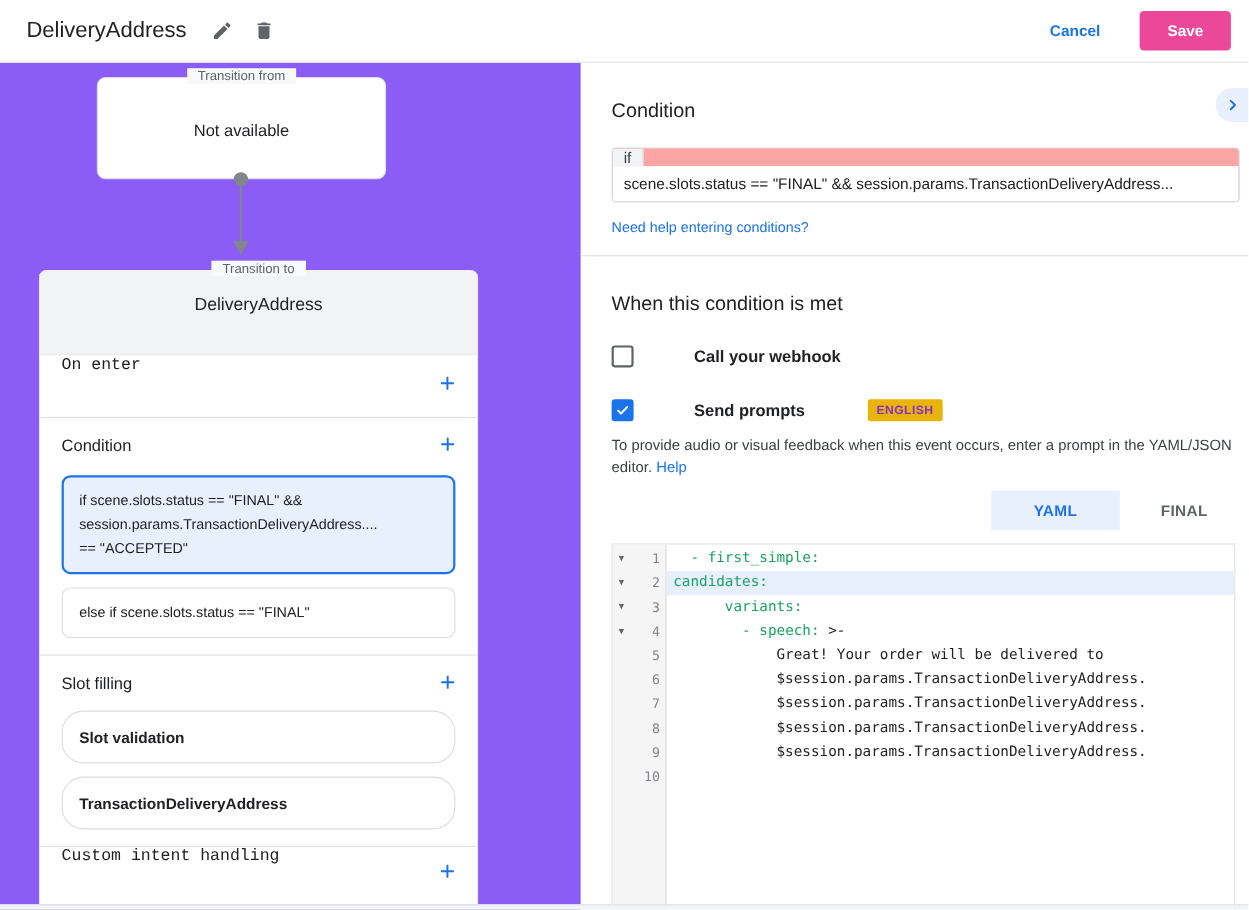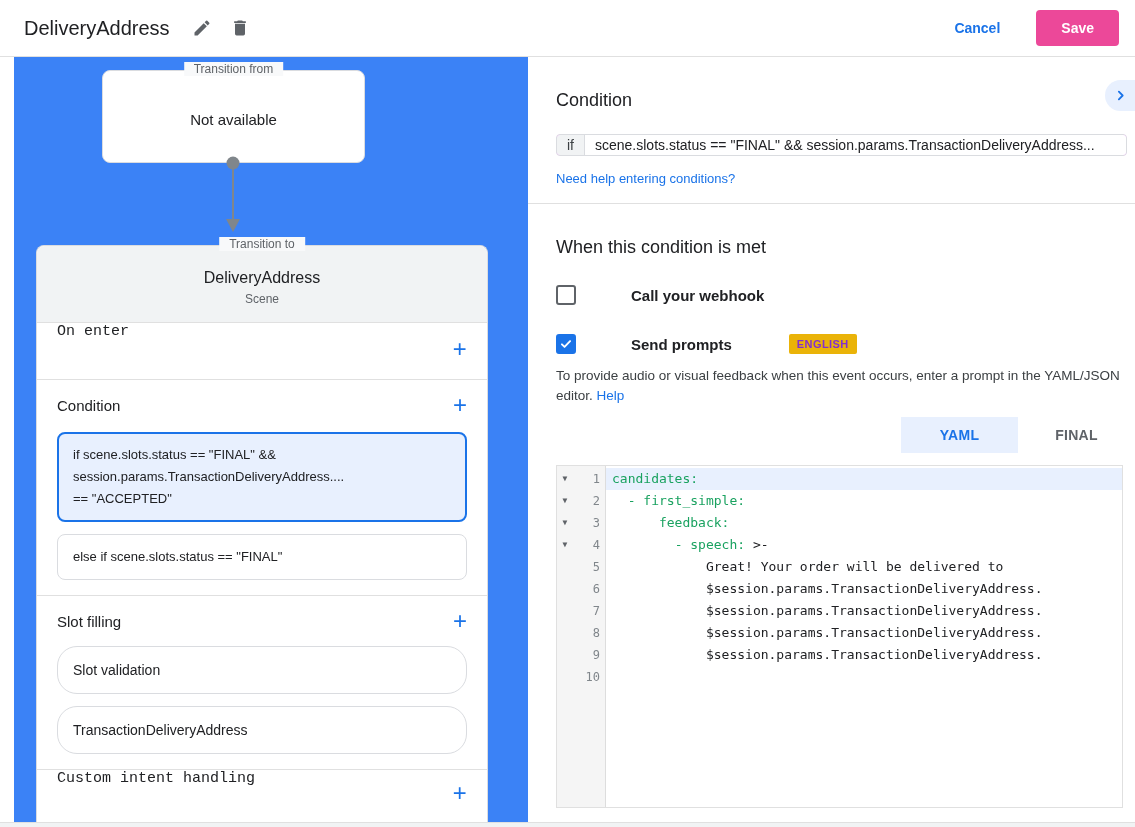--- a/index.html
+++ b/index.html
@@ -15,33 +15,33 @@
     justify-content:space-between; padding:0 16px 0 24px; z-index:5;
   }
   .title-group { display:flex; align-items:center; gap:6px; }
   .page-title { font-size:20px; font-weight:400; color:#202124; margin:0 10px 0 0; }
   .icon-btn { background:none; border:none; padding:6px; cursor:pointer; display:flex; align-items:center; }
   .topbar-actions { display:flex; align-items:center; }
   .cancel-btn { color:#1a73e8; background:none; border:none; font-size:14px; font-weight:600; margin-right:30px; cursor:pointer; font-family:inherit; }
   .save-btn { background:#ec4899; color:#fff; border:none; border-radius:4px; font-size:14px; font-weight:600; padding:10px 25px; cursor:pointer; font-family:inherit; }
 
   
-  .left-pane { position:absolute; top:57px; left:0; width:528px; bottom:0; background:#3b82f6;margin-left:14px; }
+  .left-pane { position:absolute; top:57px; left:0; width:528px; bottom:0; background:#8b5cf6; }
   .legend {
     position:absolute; top:-9px; left:50%; transform:translateX(-50%);
     background:#f8f9fa; padding:0 10px; font-size:12px; color:#5f6368; white-space:nowrap; z-index:2;
   }
   .tf-box {
     position:absolute; left:88px; top:13px; width:263px; height:93px;
     background:#fff; border:1px solid #dadce0; border-radius:8px;
   }
   .tf-value { text-align:center; margin-top:40px; font-size:15px; color:#202124; }
   .connector { position:absolute; left:206px; top:99px; }
   .scene-card {
-    position:absolute; left:22px; top:188px; width:452px; bottom:5px;
+    position:absolute; left:35px; top:188px; width:400px; bottom:5px;
     background:#fff; border:1px solid #dadce0; border-bottom:none; border-radius:8px 8px 0 0;
   }
   .scene-head {
     background:#f1f3f4; border-bottom:1px solid #e0e0e0; border-radius:8px 8px 0 0;
     height:77px; text-align:center;
   }
   .scene-name { font-size:16px; color:#202124; padding-top:23px; }
   .scene-type { font-size:12px; color:#5f6368; margin-top:5px; }
   .card-row {
     display:flex; justify-content:space-between;
@@ -52,33 +52,33 @@
   .plus-btn { background:none; border:none; color:#1a73e8; font-size:24px; font-weight:300; line-height:18px; cursor:pointer; padding:0; font-family:inherit; }
   .card-section { padding:0 20px 15px; border-bottom:1px solid #e0e0e0; }
   .section-head { display:flex; align-items:center; justify-content:space-between; height:44px; padding-top:6px; }
   .cond-box {
     border:1px solid #dadce0; border-radius:8px; background:#fff;
     padding:11px 15px; font-size:13px; line-height:22px; color:#202124; margin-top:8px; cursor:pointer;
   }
   .cond-box.active { background:#e8f0fe; border:2px solid #1a73e8; padding:10px 14px; margin-bottom:12px; }
   .slot-box {
     border:1px solid #dadce0; border-radius:20px; background:#fff;
-    padding:15px 15px; font-size:14px; color:#202124; margin-top:12px; cursor:pointer;
+    padding:15px 15px; font-size:14px; color:#202124; margin-top:12px; cursor:pointer;font-weight:bold;
   }
   .slot-box:first-of-type { margin-top:0; }
 
   
   .right-pane { position:absolute; top:57px; left:528px; right:0; bottom:0; background:#fff; padding-left:28px; }
   .panel-title { font-size:18px; font-weight:400; color:#202124; margin:33px 0 0; }
   .expand-btn {
     position:absolute; right:0; top:23px; width:30px; height:31px;
     background:#e8f0fe; border:none; border-radius:16px 0 0 16px;
     display:flex; align-items:center; justify-content:center; cursor:pointer; padding-left:6px;
   }
-  .if-group { display:flex; width:571px; height:22px; border:1px solid #dadce0; border-radius:4px; margin-top:23px; overflow:hidden; background:#f0abfc; }
+  .if-group { display:flex; width:571px; height:50px; border:1px solid #dadce0; border-radius:4px; margin-top:23px; overflow:hidden; background:#fca5a5;flex-direction:column; }
   .if-prefix { width:28px; background:#f1f3f4; border-right:1px solid #dadce0; display:flex; align-items:center; justify-content:center; font-size:14px; color:#3c4043; flex:none; }
   .if-input { flex:1; min-width:0; border:none; outline:none; padding:0 10px; font-size:14px; color:#202124; font-family:inherit; background:#fff; }
   .help-link { display:inline-block; margin-top:15px; font-size:13px; color:#1a73e8; text-decoration:none; cursor:pointer; }
   .panel-divider { height:1px; background:#e0e0e0; margin:16px 0 0 -28px; }
   .when-title { font-size:18px; font-weight:400; color:#202124; margin:33px 0 0; }
   .check-row { display:flex; align-items:center; margin-top:27px;gap:40px; }
   .check-row + .check-row { margin-top:29px; }
   .checkbox { width:20px; height:20px; border:2px solid #5f6368; border-radius:3px; flex:none; cursor:pointer; display:flex; align-items:center; justify-content:center; background:#fff; }
   .checkbox.checked { border-color:#1a73e8; background:#1a73e8; }
   .check-label { font-size:15px; font-weight:700; color:#202124; margin-left:15px; cursor:pointer; }
@@ -144,21 +144,20 @@
     <circle cx="13" cy="7" r="6.5" fill="#80868b"></circle>
     <line x1="13" y1="7" x2="13" y2="64" stroke="#80868b" stroke-width="2"></line>
     <polygon points="6,63 20,63 13,76" fill="#80868b"></polygon>
   </svg>
 
   <div class="scene-card">
     <span class="legend">Transition to</span>
 
     <div class="scene-head">
       <div class="scene-name">DeliveryAddress</div>
-      <div class="scene-type">Scene</div>
     </div>
 
     <div class="card-row">
       <span class="row-label">On enter</span>
       <button class="plus-btn"><span>+</span></button>
     </div>
 
     <div class="card-section">
       <div class="section-head">
         <span class="section-label">Condition</span>
@@ -279,23 +278,23 @@
         <div class="g-row">
           <span class="fold"></span>
           <span class="lnum">9</span>
         </div>
         <div class="g-row">
           <span class="fold"></span>
           <span class="lnum">10</span>
         </div>
       </div>
     <div class="code-area" id="code">
+        <div class="c-row"><span>  </span><span class="tok-k">- first_simple:</span></div>
         <div class="c-row active"><span class="tok-k">candidates:</span></div>
-        <div class="c-row"><span>  </span><span class="tok-k">- first_simple:</span></div>
-        <div class="c-row"><span>      </span><span class="tok-k">feedback:</span></div>
+        <div class="c-row"><span>      </span><span class="tok-k">variants:</span></div>
         <div class="c-row"><span>        </span><span class="tok-k">- speech:</span><span> &gt;-</span></div>
         <div class="c-row"><span>            Great! Your order will be delivered to</span></div>
         <div class="c-row"><span>            $session.params.TransactionDeliveryAddress.</span></div>
         <div class="c-row"><span>            $session.params.TransactionDeliveryAddress.</span></div>
         <div class="c-row"><span>            $session.params.TransactionDeliveryAddress.</span></div>
         <div class="c-row"><span>            $session.params.TransactionDeliveryAddress.</span></div>
         <div class="c-row"></div>
       </div>
   </div>
 </div>

